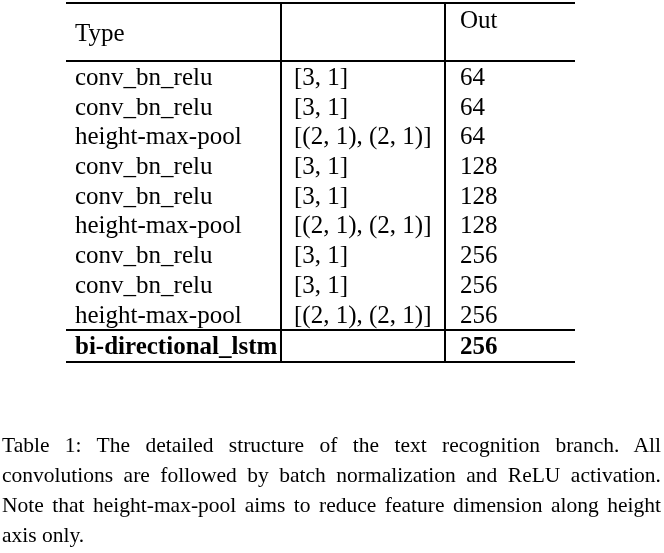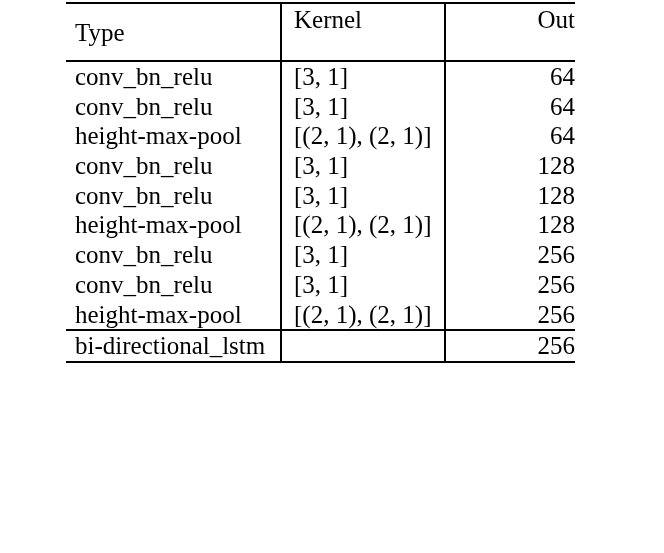--- a/index.html
+++ b/index.html
@@ -24,25 +24,25 @@
     border-bottom: 2.5px solid #000;
     font-size: 25px;
   }
   .thead {
     display: flex;
     border-bottom: 2.5px solid #000;
     height: 58px;
   }
   .c1 { width: 214px; padding-left: 9px; }
   .c2 { width: 164px; border-left: 2px solid #000; padding-left: 12px; }
-  .c3 { flex: 1; border-left: 2px solid #000; padding-left: 14px; text-align: right; }
+  .c3 { flex: 1; border-left: 2px solid #000; padding-left: 14px; }
   .hcell { padding-top: 2px; }
   .hline { line-height: 27px; white-space: nowrap; }
   .type-head { padding-top: 15px; }
-  .tgroup2 { border-top: 2.5px solid #000; }
+  .tgroup2 { border-top: 2.5px solid #000; font-weight: bold; }
   .trow { display: flex; height: 29.7px; }
   .trow > div { line-height: 29.7px; white-space: nowrap; overflow: hidden; }
   .math { font-style: italic; }
   .caption {
     position: absolute;
     left: 2px;
     top: 430px;
     width: 659px;
     font-size: 21.5px;
     line-height: 30px;
@@ -54,21 +54,20 @@
 
 <div class="page">
 
   <div class="paper-table">
 
     <div class="thead">
       <div class="c1 hcell type-head">
         <div class="hline">Type</div>
       </div>
       <div class="c2 hcell">
-        <div class="hline">Kernel</div>
       </div>
       <div class="c3 hcell">
         <div class="hline">Out</div>
       </div>
     </div>
 
     <div class="tgroup1">
       <div class="trow">
         <div class="c1">conv_bn_relu</div>
         <div class="c2">[3, 1]</div>
@@ -119,14 +118,15 @@
     <div class="tgroup2">
       <div class="trow">
         <div class="c1">bi-directional_lstm</div>
         <div class="c2"></div>
         <div class="c3">256</div>
       </div>
     </div>
 
   </div>
 
+  <div class="caption">Table 1: The detailed structure of the text recognition branch. All convolutions are followed by batch normalization and ReLU activation. Note that height-max-pool aims to reduce feature dimension along height axis only.</div>
 
 </div>
 
 </body></html>

